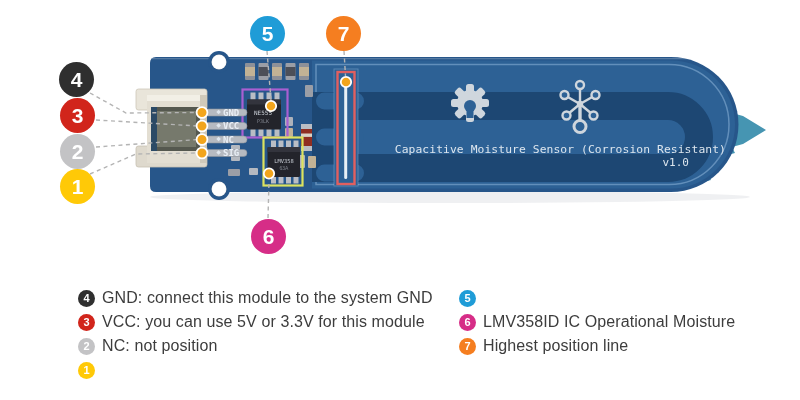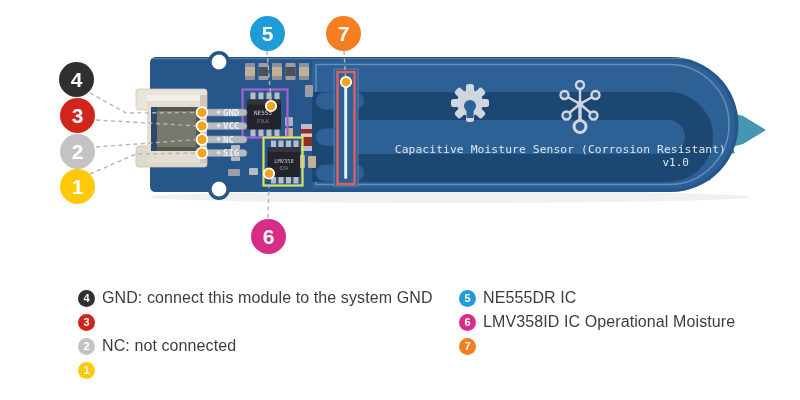--- a/index.html
+++ b/index.html
@@ -249,36 +249,37 @@
   <div class="callout big c-magenta pos-c6">6</div>
 
   <div class="legend">
     <div class="legend-col left">
       <div class="legend-row">
         <span class="badge c-black">4</span>
         <span class="legend-text">GND: connect this module to the system GND</span>
       </div>
       <div class="legend-row">
         <span class="badge c-red">3</span>
+        <span class="legend-text">VCC: you can use 5V or 3.3V for this module</span>
       </div>
       <div class="legend-row">
         <span class="badge c-gray">2</span>
-        <span class="legend-text">NC: not connected</span>
+        <span class="legend-text">NC: not position</span>
       </div>
       <div class="legend-row">
         <span class="badge c-yellow">1</span>
       </div>
     </div>
     <div class="legend-col right">
       <div class="legend-row">
         <span class="badge c-blue">5</span>
-        <span class="legend-text">NE555DR IC</span>
       </div>
       <div class="legend-row">
         <span class="badge c-magenta">6</span>
         <span class="legend-text">LMV358ID IC Operational Moisture</span>
       </div>
       <div class="legend-row">
         <span class="badge c-orange">7</span>
+        <span class="legend-text">Highest position line</span>
       </div>
     </div>
   </div>
 </div>
 
 </body></html>

